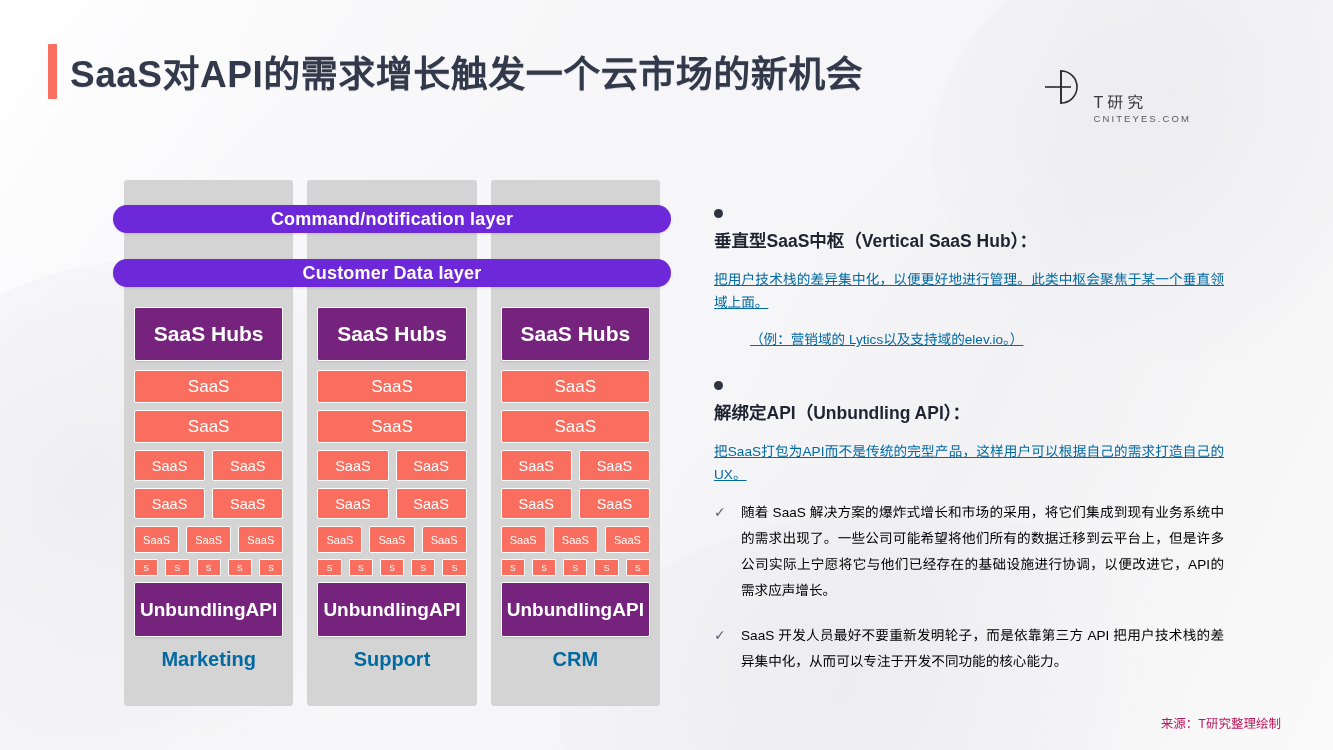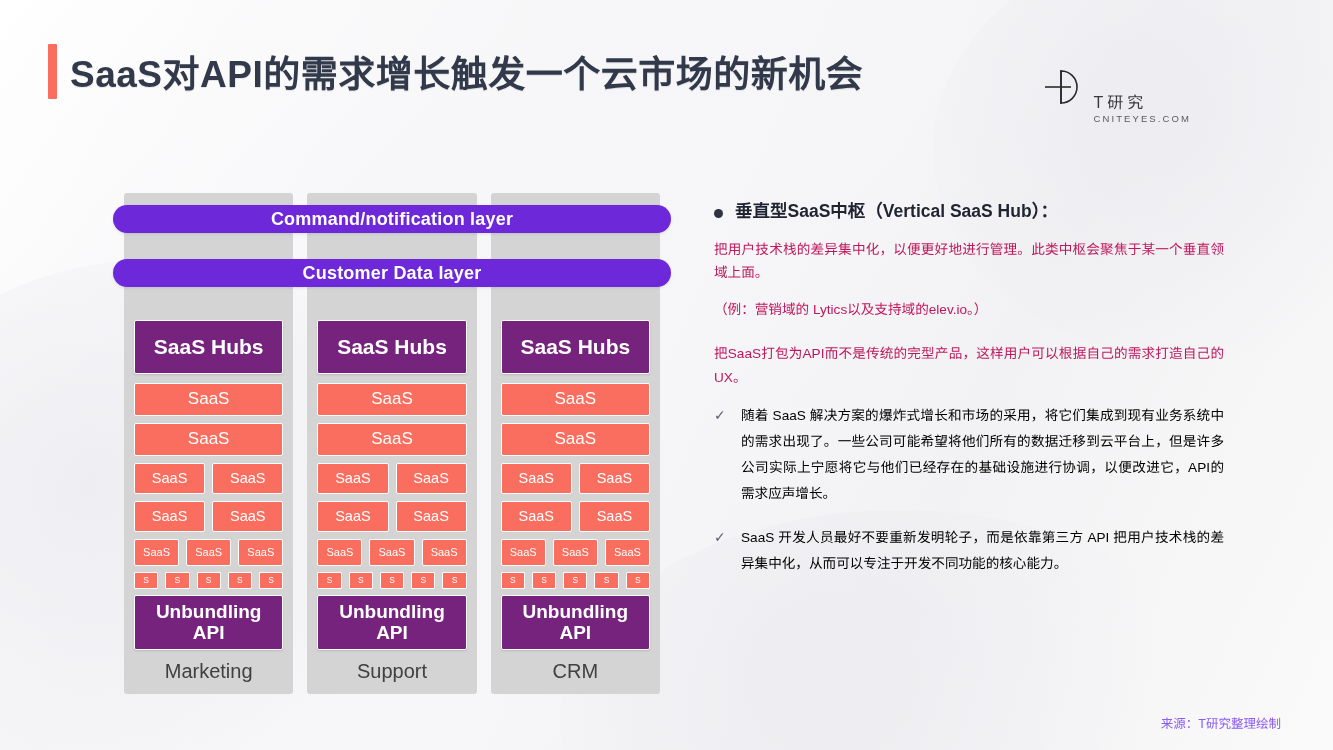--- a/index.html
+++ b/index.html
@@ -41,21 +41,21 @@
     text-shadow:0 1px 1px rgba(0,0,0,.10);
   }
   .logo{ position:absolute; right:28px; top:48px; display:flex; align-items:center; gap:10px; }
   .logo-mark{ width:44px; height:44px; }
   .logo-text{ display:flex; flex-direction:column; justify-content:center;margin-top:46px; }
   .logo-cn{ font-size:16px; color:#3a3a3a; letter-spacing:4px; line-height:1.15; }
   .logo-en{ font-size:9.5px; color:#5a5a5a; letter-spacing:2.1px; line-height:1.4; }
 
   
   .diagram{ position:absolute; left:124px; top:180px; width:536px; height:526px; }
-  .columns{ position:absolute; inset:0; display:flex; gap:14px;align-items:center; }
+  .columns{ position:absolute; inset:0; display:flex; gap:14px; }
   .column{
     flex:1; background:#d4d4d4; border-radius:3px;
     display:flex; flex-direction:column; align-items:center;
     padding:0 10px; position:relative;
   }
   .col-spacer-top{ height:127px; flex:none; }
 
   .hub-box{
     width:100%; height:54px; background:#76237e;
     border:1.5px solid #ffffff; border-radius:2px;
@@ -90,66 +90,66 @@
   .saas-row5{ width:100%; display:flex; gap:7px; }
   .saas-tiny{
     flex:1; height:17px; background:#f96e5e;
     border:1.2px solid #ffffff; border-radius:1px;
     display:flex; align-items:center; justify-content:center;
     color:#fff; font-size:8.5px;
   }
   .api-box{
     width:100%; height:55px; background:#76237e;
     border:1.5px solid #ffffff; border-radius:2px;
-    display:flex; flex-direction:column; align-items:center; justify-content:center;
+    display:flex; flex-direction:row; align-items:center; justify-content:center;
     color:#fff; font-size:19px; font-weight:bold; line-height:1.12;
     box-shadow:0 1px 2px rgba(0,0,0,.12);
   }
   .col-label{
     width:100%; height:44px;
     display:flex; align-items:center; justify-content:center;
-    color:#404040; font-size:20px; font-weight:normal;
+    color:#0369a1; font-size:20px; font-weight:bold;
   }
 
   
   .pill{
     position:absolute; left:-11px; width:558px; height:28px;
     background:#6d28d9; border-radius:15px;
     display:flex; align-items:center; justify-content:center;
     color:#ffffff; font-size:18px; font-weight:bold;
     letter-spacing:.2px;
     box-shadow:0 1px 3px rgba(0,0,0,.10);
   }
   .pill-1{ top:25px; }
   .pill-2{ top:71px;margin-top:8px; }
 
   
   .panel{ position:absolute; left:714px; top:200px; width:510px; }
-  .head-row{ display:flex; align-items:flex-start; gap:12px; margin-bottom:14px; }
+  .head-row{ display:flex; align-items:flex-start; gap:12px; margin-bottom:14px;flex-direction:column; }
   .bullet-dot{
     width:9px; height:9px; border-radius:50%;
     background:#2e3340; flex:none; margin-top:9px;
   }
   .head-text{ font-size:17.5px; font-weight:bold; color:#1f2430; line-height:1.35; }
   .para{
-    font-size:13.6px; color:#be185d; line-height:1.75;
-    margin-bottom:13px; text-align:justify;
-  }
-  .para-example{ margin-bottom:20px; }
+    font-size:13.6px; color:#0369a1; line-height:1.75;
+    margin-bottom:13px; text-align:justify;text-decoration:underline;
+  }
+  .para-example{ margin-bottom:20px;margin-left:36px; }
   .check-row{ display:flex; align-items:flex-start; gap:13px; margin-bottom:18px; }
   .check-mark{
     flex:none; width:14px; color:#5d6270; font-size:14px; margin-top:4px;
   }
   .check-text{
     font-size:13.6px; color:#000000; line-height:1.92; text-align:justify;
   }
 
   .source{
     position:absolute; right:52px; bottom:18px;
-    font-size:12.5px; color:#8b5cf6;margin-left:48px;
+    font-size:12.5px; color:#be185d;margin-left:48px;
   }
 </style>
 </head>
 <body>
 
 <div class="bg-sheen"></div>
 <div class="bg-blob blob-a"></div>
 <div class="bg-blob blob-b"></div>
 <div class="bg-blob blob-c"></div>
 
@@ -299,20 +299,24 @@
 
 <div class="panel">
 
   <div class="head-row">
     <span class="bullet-dot"></span>
     <span class="head-text">垂直型SaaS中枢（Vertical SaaS Hub）：</span>
   </div>
   <div class="para">把用户技术栈的差异集中化，以便更好地进行管理。此类中枢会聚焦于某一个垂直领域上面。</div>
   <div class="para para-example">（例：营销域的 Lytics以及支持域的elev.io。）</div>
 
+  <div class="head-row">
+    <span class="bullet-dot"></span>
+    <span class="head-text">解绑定API（Unbundling API）：</span>
+  </div>
   <div class="para">把SaaS打包为API而不是传统的完型产品，这样用户可以根据自己的需求打造自己的UX。</div>
 
   <div class="check-row">
     <span class="check-mark">✓</span>
     <span class="check-text">随着 SaaS 解决方案的爆炸式增长和市场的采用，将它们集成到现有业务系统中的需求出现了。一些公司可能希望将他们所有的数据迁移到云平台上，但是许多公司实际上宁愿将它与他们已经存在的基础设施进行协调，以便改进它，API的需求应声增长。</span>
   </div>
   <div class="check-row">
     <span class="check-mark">✓</span>
     <span class="check-text">SaaS 开发人员最好不要重新发明轮子，而是依靠第三方 API 把用户技术栈的差异集中化，从而可以专注于开发不同功能的核心能力。</span>
   </div>

